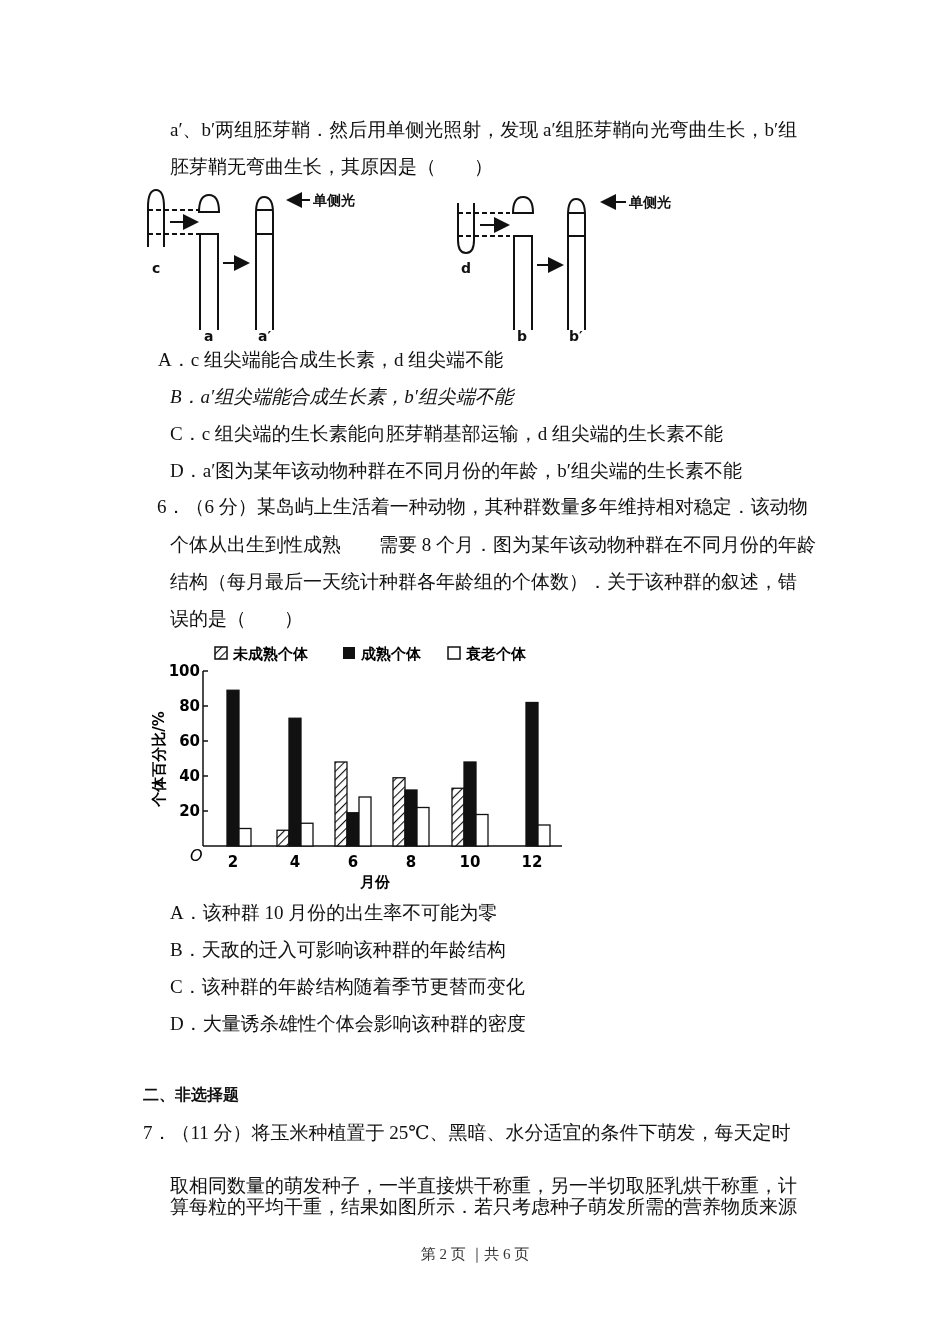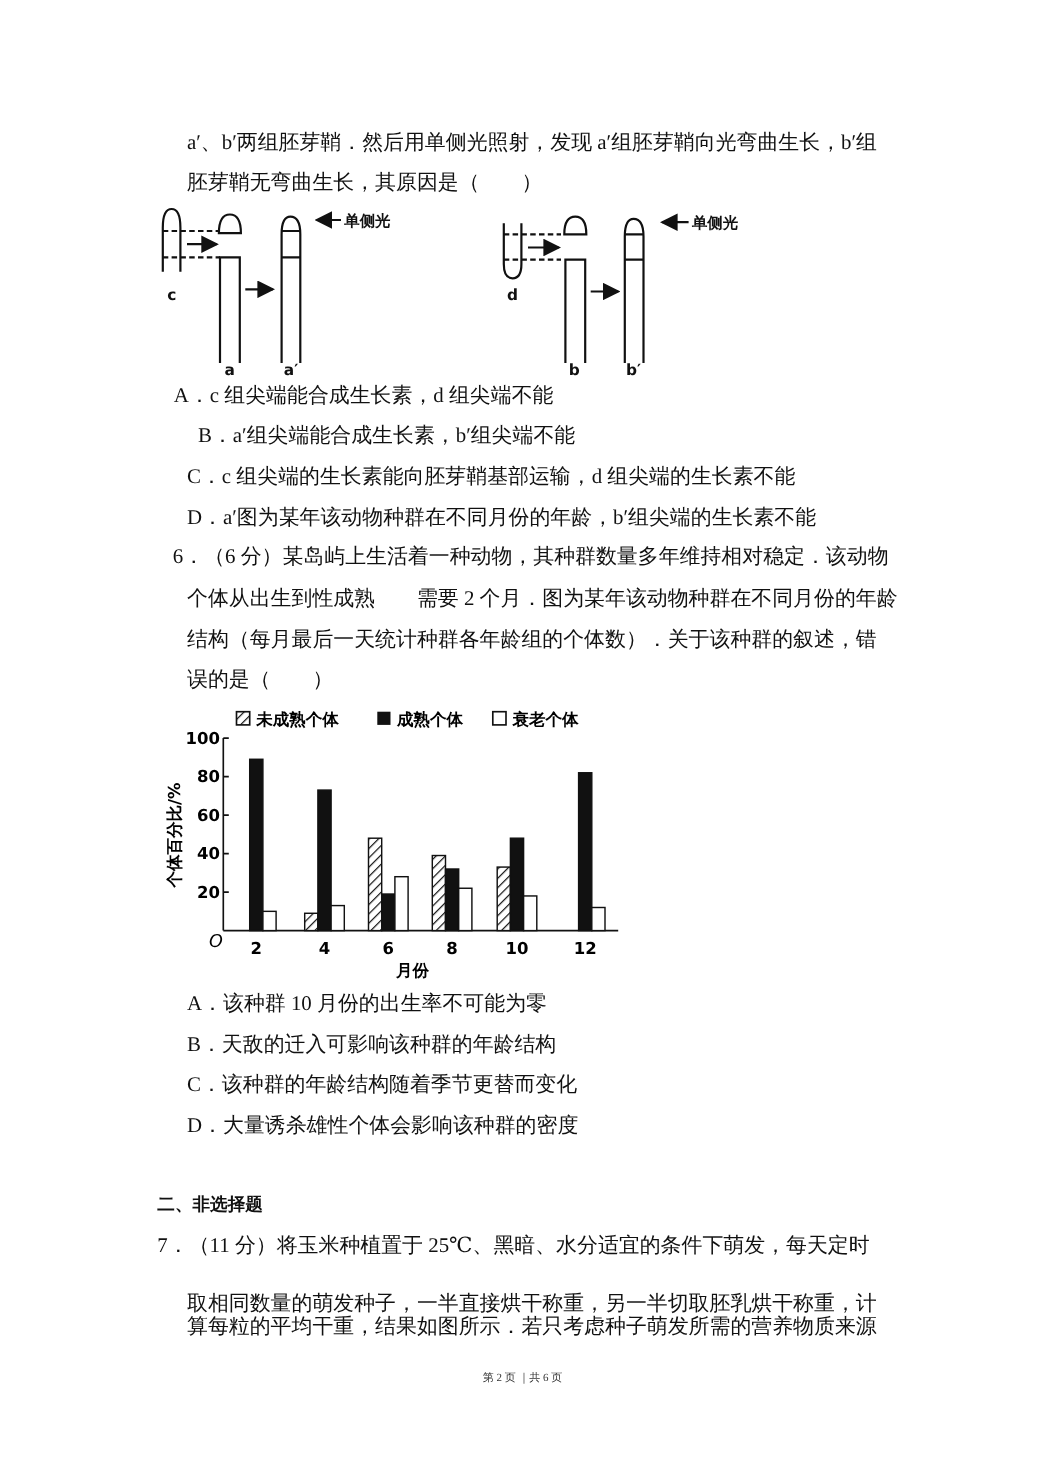--- a/index.html
+++ b/index.html
@@ -1,20 +1,20 @@
 <!DOCTYPE html>
 <html><head>
 <meta charset="utf-8">
 <style>
   html, body { margin: 0; padding: 0; background: #ffffff; }
   body { width: 950px; height: 1344px; position: relative; overflow: hidden;
          font-family: "Liberation Serif", "DejaVu Serif", serif; color: #111; }
   .line { position: absolute; font-size: 19px; line-height: 20px; white-space: nowrap; }
   .bold { font-weight: bold; font-family: Liberation Mono, monospace; font-size: 16px; }
-  .footer { position: absolute; left: 0; width: 950px; top: 1245px; text-align: center; font-size: 10px; color: #333; }
+  .footer { position: absolute; left: 0; width: 950px; top: 1245px; text-align: center; font-size: 15px; color: #333; }
   svg text { font-family: "DejaVu Sans", "Liberation Sans", sans-serif; }
 </style>
 </head>
 <body>
 
 <div class="line" style="left:170px; top:120px;">a′、b′两组胚芽鞘．然后用单侧光照射，发现 a′组胚芽鞘向光弯曲生长，b′组</div>
 <div class="line" style="left:170px; top:157px;">胚芽鞘无弯曲生长，其原因是（　　）</div>
 
 <svg style="position:absolute; left:140px; top:185px;" width="560" height="160" viewBox="0 0 560 160">
   <defs>
@@ -57,26 +57,26 @@
     <text x="118" y="146" dy="10">a′</text>
     <text x="173" y="20">单侧光</text>
     <text x="321" y="88">d</text>
     <text x="377" y="146" dy="10">b</text>
     <text x="429" y="146" dy="10">b′</text>
     <text x="489" y="22">单侧光</text>
   </g>
 </svg>
 
 <div class="line" style="left:158px; top:350px;">A．c 组尖端能合成生长素，d 组尖端不能</div>
-<div class="line" style="left:180px; top:387px;">B．a′组尖端能合成生长素，b′组尖端不能</div>
+<div class="line" style="left:170px; top:387px;font-style:italic;">B．a′组尖端能合成生长素，b′组尖端不能</div>
 <div class="line" style="left:170px; top:424px;">C．c 组尖端的生长素能向胚芽鞘基部运输，d 组尖端的生长素不能</div>
 <div class="line" style="left:170px; top:461px;">D．a′图为某年该动物种群在不同月份的年龄，b′组尖端的生长素不能</div>
 
 <div class="line" style="left:157px; top:497px;">6．（6 分）某岛屿上生活着一种动物，其种群数量多年维持相对稳定．该动物</div>
-<div class="line" style="left:170px; top:535px;">个体从出生到性成熟　　需要 2 个月．图为某年该动物种群在不同月份的年龄</div>
+<div class="line" style="left:170px; top:535px;">个体从出生到性成熟　　需要 8 个月．图为某年该动物种群在不同月份的年龄</div>
 <div class="line" style="left:170px; top:572px;">结构（每月最后一天统计种群各年龄组的个体数）．关于该种群的叙述，错</div>
 <div class="line" style="left:170px; top:609px;">误的是（　　）</div>
 
 <svg id="chart" style="position:absolute; left:140px; top:635px;" width="430" height="260" viewBox="0 0 430 260">
   <defs>
     <pattern id="hatch" patternUnits="userSpaceOnUse" width="6" height="6" patternTransform="rotate(45)">
       <rect width="6" height="6" fill="#fff"></rect>
       <line x1="0" y1="0" x2="0" y2="6" stroke="#111" stroke-width="2.2"></line>
     </pattern>
   </defs>

